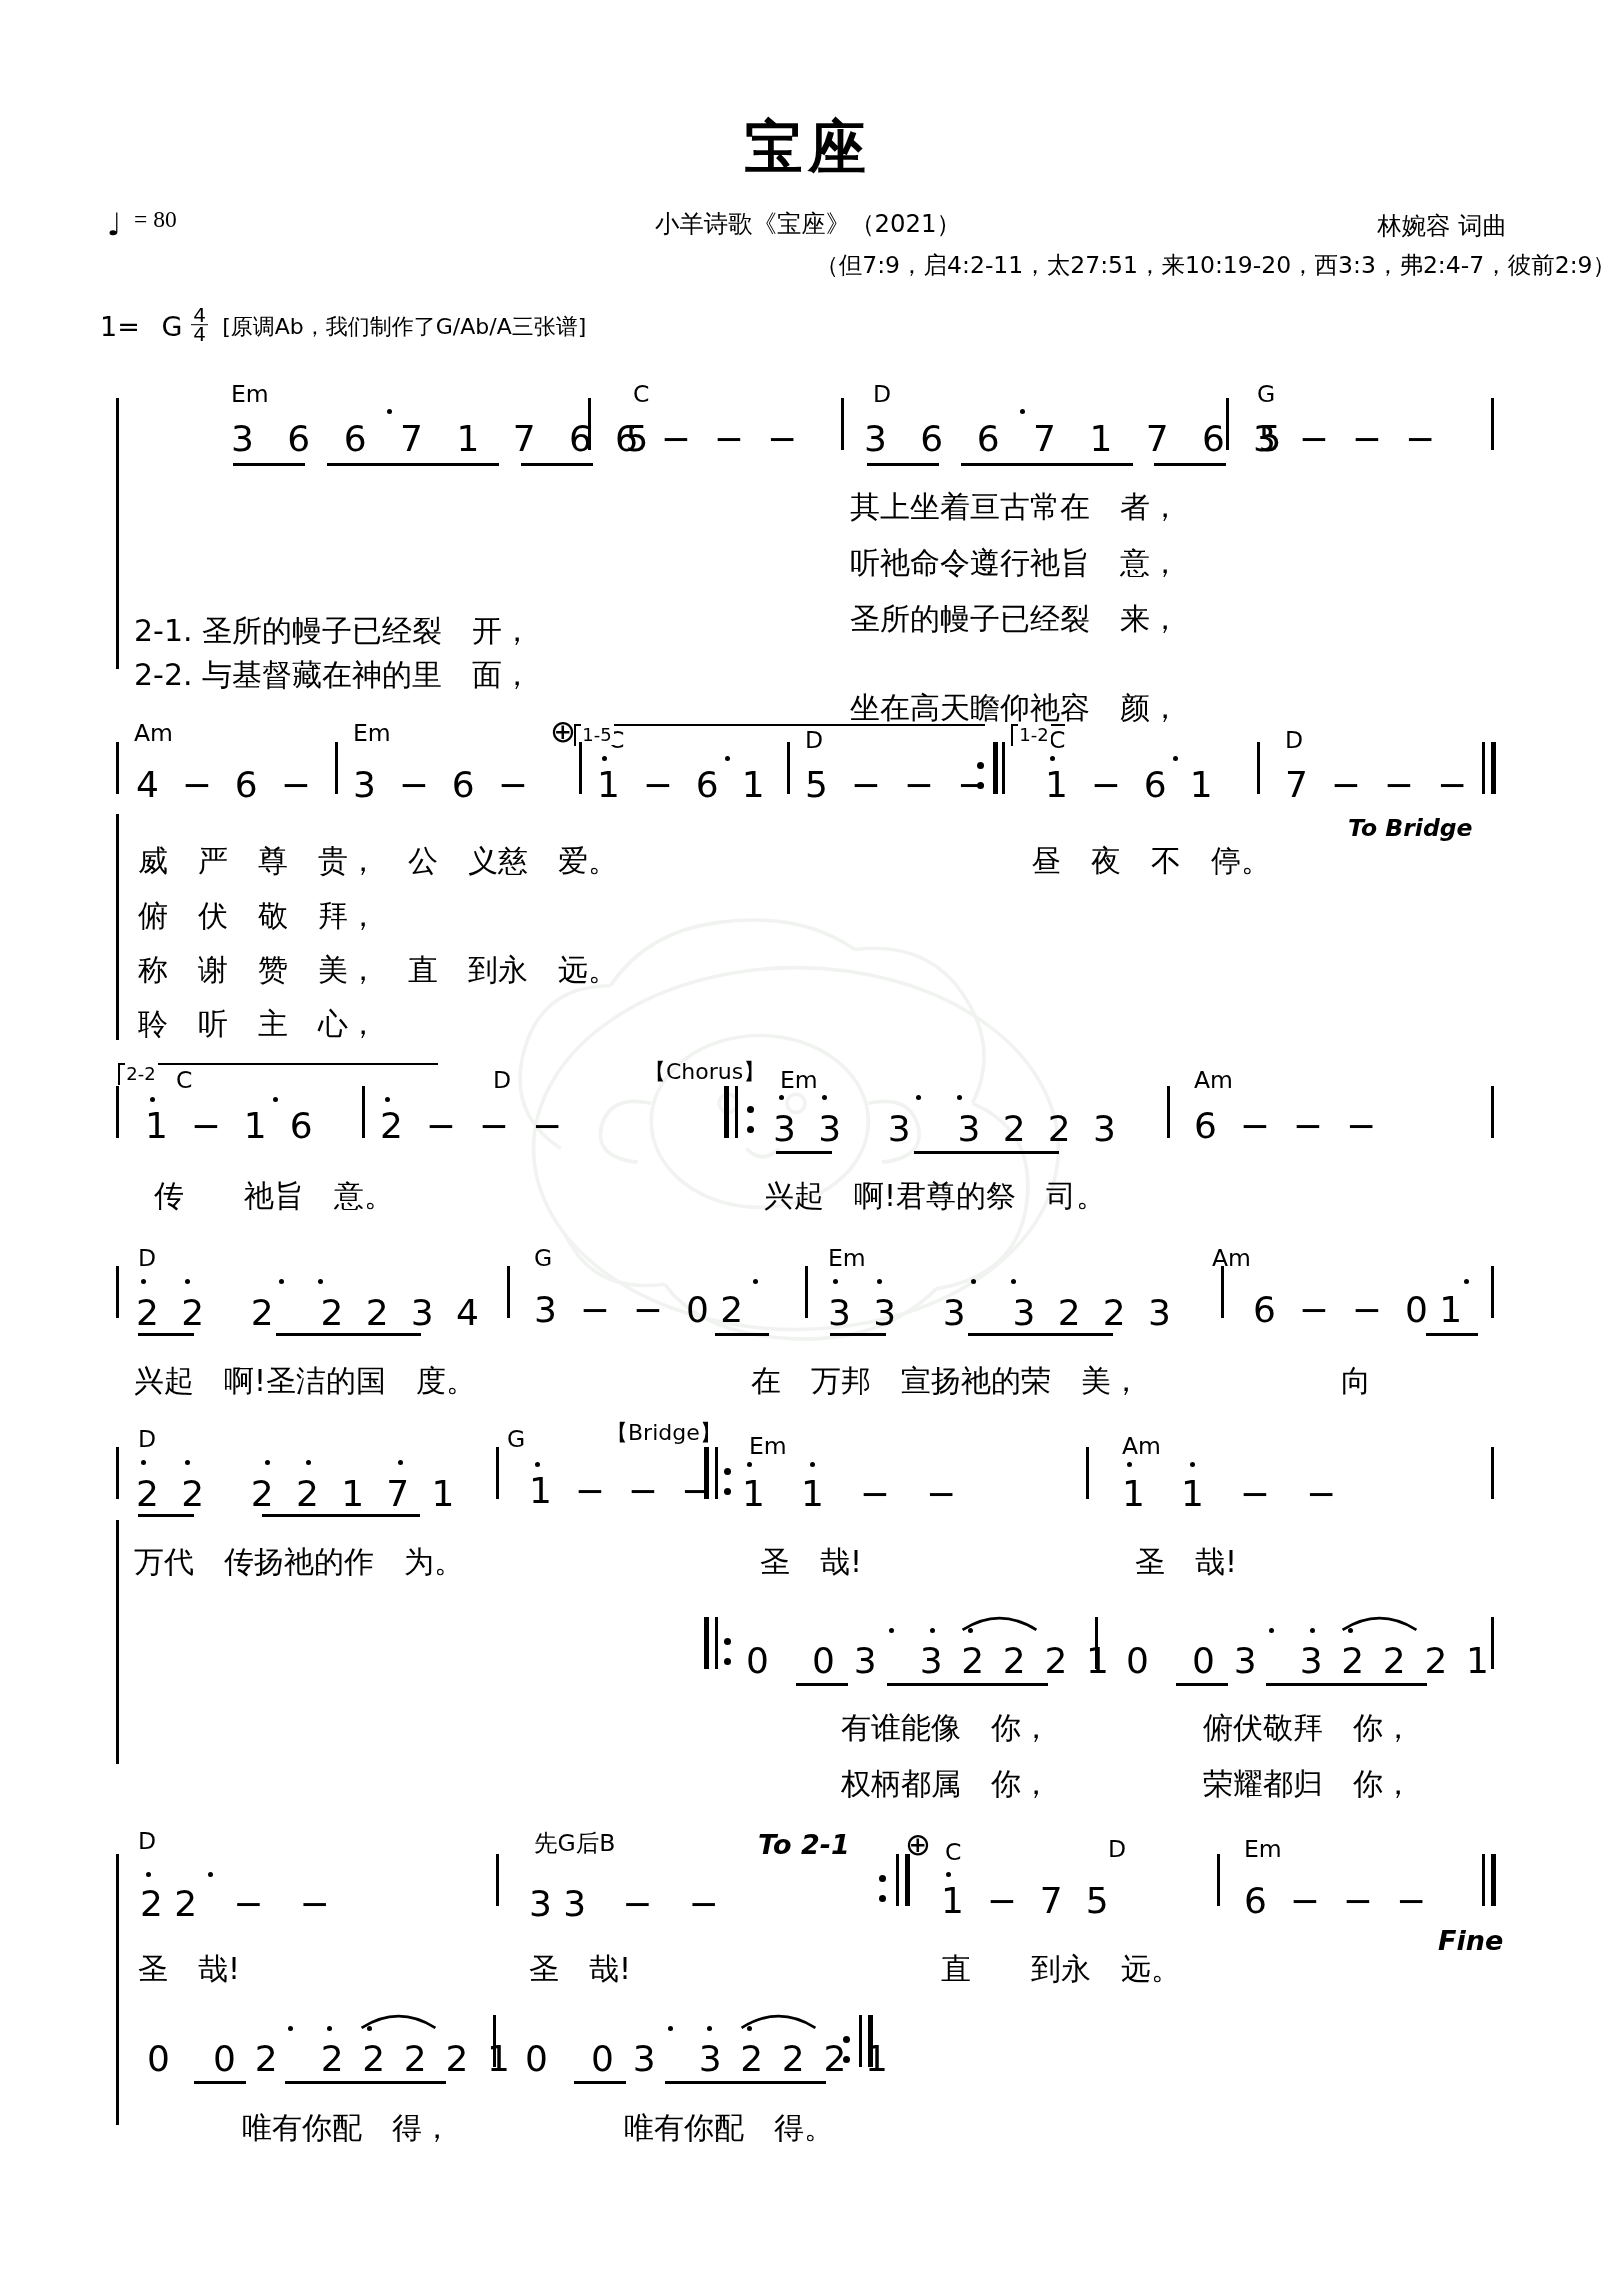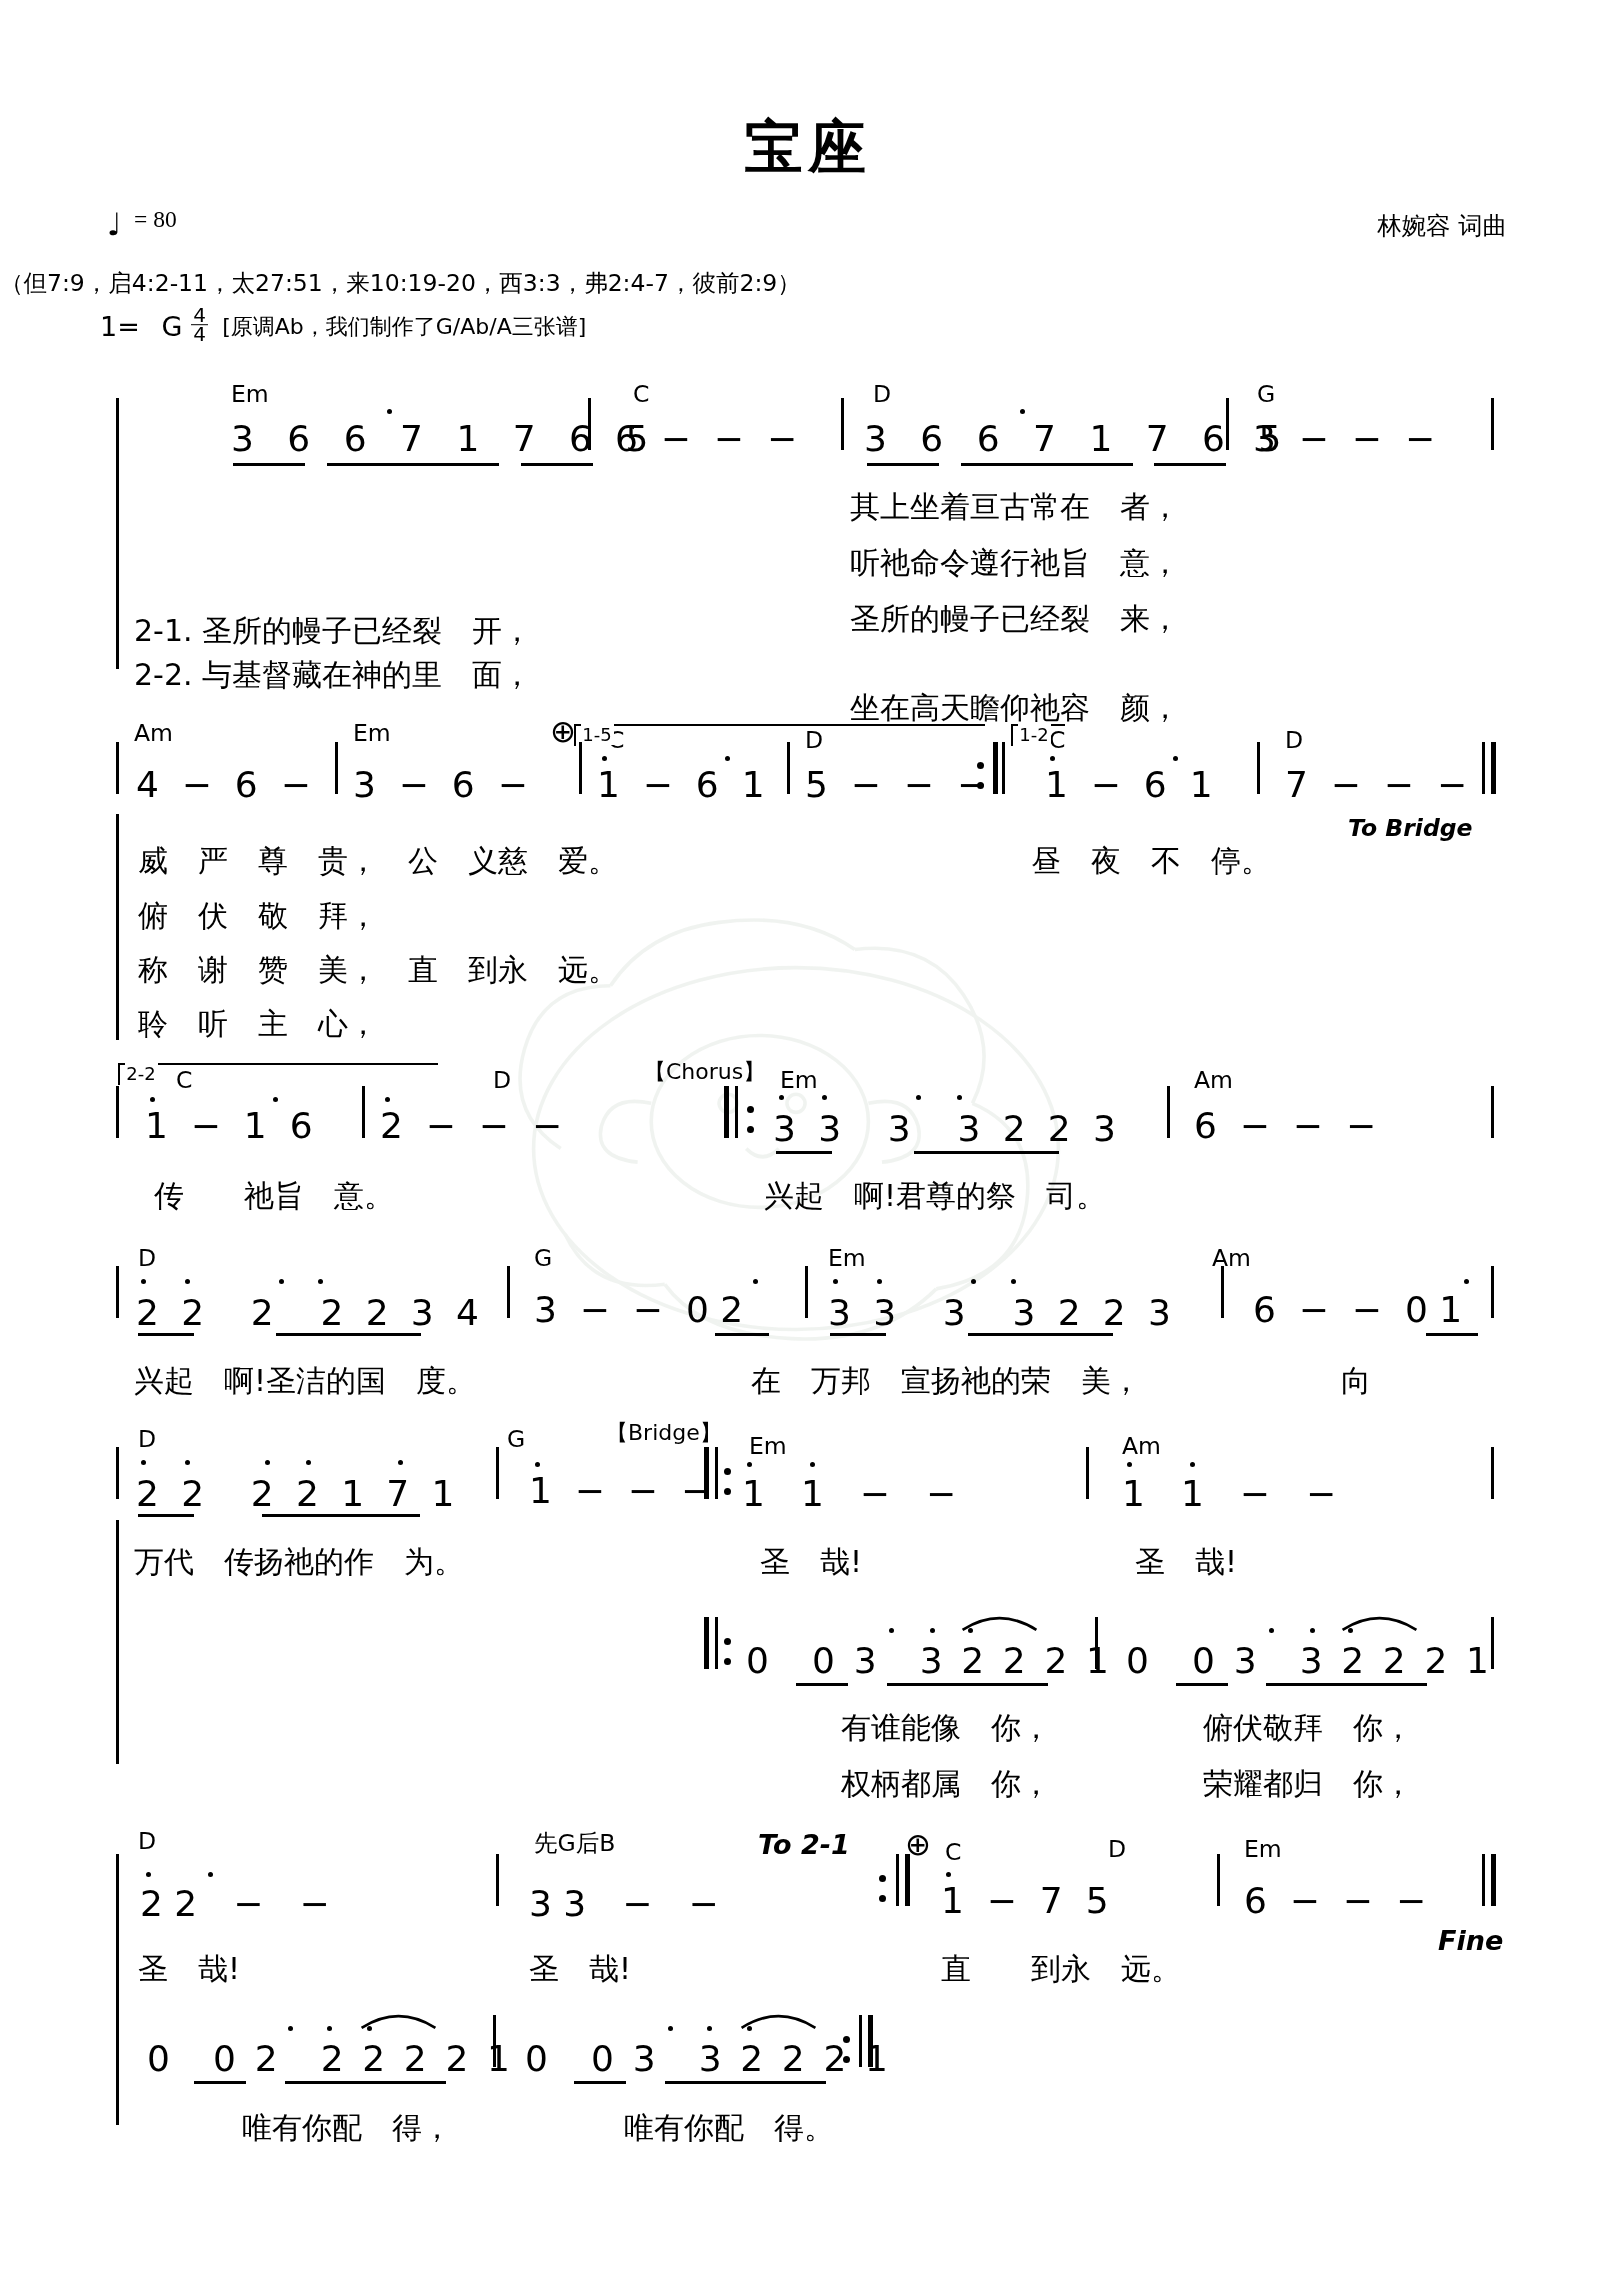--- a/index.html
+++ b/index.html
@@ -70,24 +70,24 @@
   }
   .author {
     position: absolute;
     top: 210px;
     right: 109px;
     font-size: 24.4px;
     font-family: "DejaVu Sans", sans-serif;
   }
   .scripture {
     position: absolute;
-    top: 267px;
+    top: 249px;
     left: 0;
     width: 1616px;
-    text-align: left;
+    text-align: right;
     font-size: 23.5px;
     font-family: "DejaVu Sans", sans-serif;
   }
   .keyline {
     position: absolute;
     left: 100px;
     top: 308px;
     font-size: 25px;
     font-family: "DejaVu Sans", sans-serif;
     display: flex;
@@ -199,20 +199,21 @@
       <path d="M240 280 q-45 -10 -55 25 q-8 35 40 40"></path>
       <path d="M480 280 q45 -10 55 25 q8 35 -40 40"></path>
     </g>
   </svg>
 
   <div class="title">宝座</div>
 
   <div class="tempo-note">♩</div>
   <div class="tempo" style="left:134px;">= 80</div>
 
+  <div class="subtitle">小羊诗歌《宝座》（2021）</div>
   <div class="author">林婉容 词曲</div>
   <div class="scripture">（但7:9，启4:2-11，太27:51，来10:19-20，西3:3，弗2:4-7，彼前2:9）</div>
 
   <div class="keyline">
     <span class="ks">1=</span>
     <span class="ks" style="margin-left:12.7px;">G</span>
     <span class="timesig">
       <span class="num">4</span>
       <span>4</span>
     </span>

